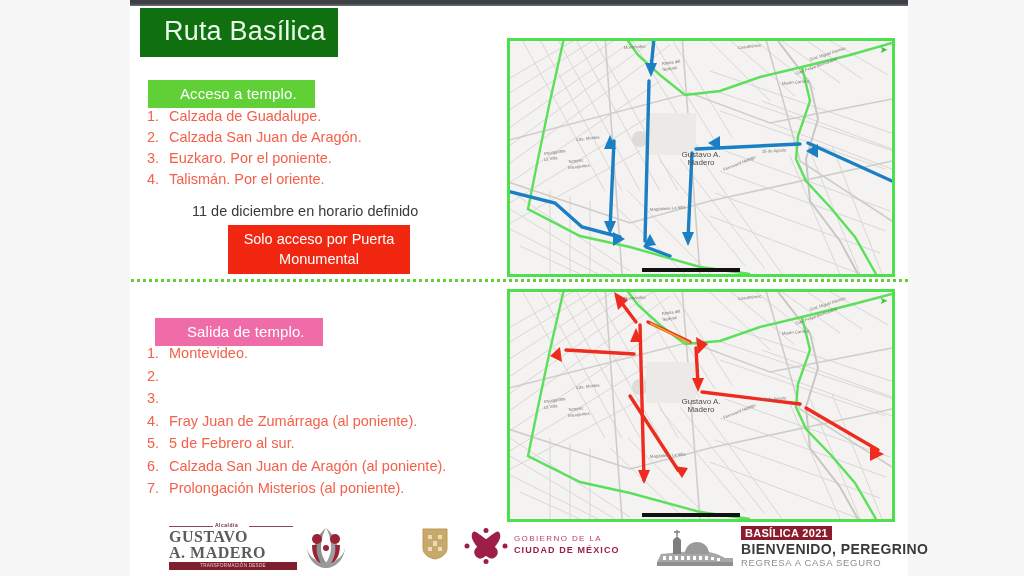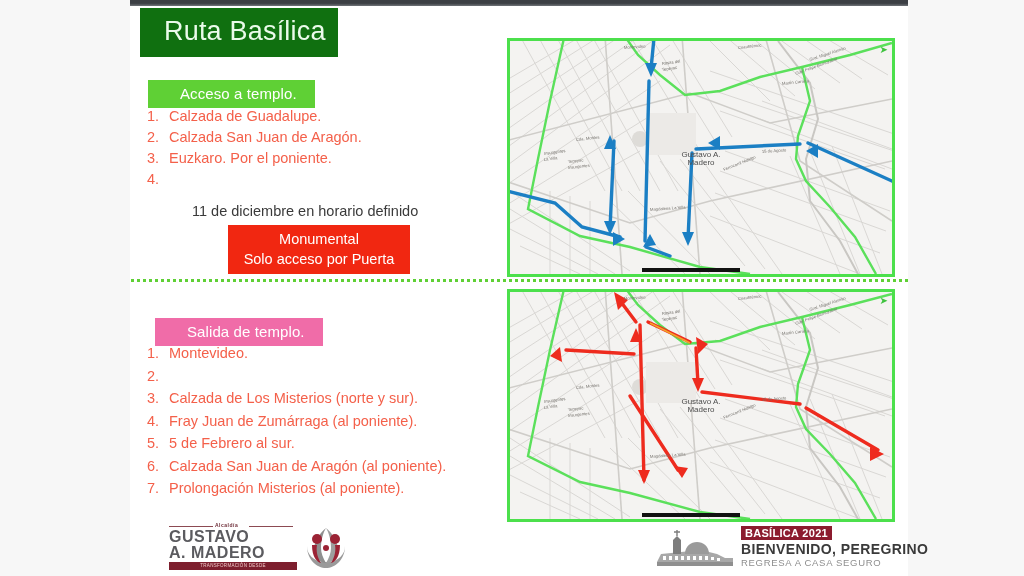--- a/index.html
+++ b/index.html
@@ -86,21 +86,21 @@
   .footer{position:absolute;left:130px;top:516px;width:778px;height:60px;}
 
   .logo-gam{position:absolute;left:35px;top:6px;width:185px;height:48px;}
   .gam-alcaldia{
     position:absolute;left:50px;top:0px;font-size:5px;color:#6d2b36;
     letter-spacing:.5px;font-weight:bold;
   }
   .gam-rule{position:absolute;top:4px;height:1px;background:#8c4a52;}
   .gam-l1,.gam-l2{
     position:absolute;left:4px;color:#5b5b5f;font-weight:bold;
-    font-family:Liberation Sans, sans-serif;
+    font-family:Liberation Serif, serif;
     font-size:16px;letter-spacing:.5px;
   }
   .gam-l1{top:6px;}
   .gam-l2{top:22px;}
   .gam-bar{
     position:absolute;left:4px;top:40px;width:128px;height:8px;background:#7d1f2e;
   }
   .gam-bar span{
     display:block;color:#f0c9c9;font-size:4.5px;text-align:center;
     line-height:8px;letter-spacing:.3px;white-space:nowrap;
@@ -155,45 +155,45 @@
     <li>
       <span class="num">2.</span>
       <span>Calzada San Juan de Aragón.</span>
     </li>
     <li>
       <span class="num">3.</span>
       <span>Euzkaro. Por el poniente.</span>
     </li>
     <li>
       <span class="num">4.</span>
+      <span>Talismán. Por el oriente.</span>
     </li>
   </ul>
 
   <div class="date-line">11 de diciembre en horario definido</div>
 
   <div class="red-note">
+    <div>Solo acceso por Puerta</div>
     <div>Monumental</div>
-    <div>Solo acceso por Puerta</div>
   </div>
 
   <div class="divider"></div>
 
   <div class="sec-badge exit">Salida de templo.</div>
 
   <ul class="routelist list-exit">
     <li>
       <span class="num">1.</span>
       <span>Montevideo.</span>
     </li>
     <li>
       <span class="num">2.</span>
     </li>
     <li>
       <span class="num">3.</span>
-      <span>Calzada de Los Misterios (norte y sur).</span>
     </li>
     <li>
       <span class="num">4.</span>
       <span>Fray Juan de Zumárraga (al poniente).</span>
     </li>
     <li>
       <span class="num">5.</span>
       <span>5 de Febrero al sur.</span>
     </li>
     <li>
@@ -388,20 +388,36 @@
         <path d="M23 4 C16 10 11 18 11 26 C11 34 17 39 23 39 C20 34 18 29 18 24 C18 16 20 9 23 4 Z" fill="#8f8f8f"></path>
         <path d="M23 4 C30 10 35 18 35 26 C35 34 29 39 23 39 C26 34 28 29 28 24 C28 16 26 9 23 4 Z" fill="#9e9e9e"></path>
         <circle cx="14" cy="15" r="5" fill="#9b2335"></circle>
         <circle cx="32" cy="15" r="5" fill="#9b2335"></circle>
         <path d="M9 21 C9 33 14 38 18 39 C14 33 13 26 14 21 Z" fill="#9b2335"></path>
         <path d="M37 21 C37 33 32 38 28 39 C32 33 33 26 32 21 Z" fill="#9b2335"></path>
         <circle cx="23" cy="24" r="3" fill="#9b2335"></circle>
       </svg>
     </div>
 
+    <div class="logo-cdmx">
+      <svg class="cdmx-shield" viewBox="0 0 26 32">
+        <path d="M1 1 H25 V20 C25 27 18 30 13 31 C8 30 1 27 1 20 Z" fill="#c9a96a" stroke="#b89a58" stroke-width="1"></path>
+        <path d="M6 7 h4 v4 h-4 Z M16 7 h4 v4 h-4 Z M11 13 h4 v5 h-4 Z M6 19 h4 v4 h-4 Z M16 19 h4 v4 h-4 Z" fill="#f2e6c8" opacity="0.85"></path>
+      </svg>
+      <svg class="cdmx-glyph" viewBox="0 0 44 36">
+        <path d="M12 4 C18 8 26 14 32 20 C35 23 34 28 30 30 C26 32 22 28 18 24 C13 19 9 14 8 10 C7 6 9 2 12 4 Z" fill="#9b1f46"></path>
+        <path d="M32 4 C26 8 18 14 12 20 C9 23 10 28 14 30 C18 32 22 28 26 24 C31 19 35 14 36 10 C37 6 35 2 32 4 Z" fill="#9b1f46"></path>
+        <circle cx="22" cy="2.5" r="2.5" fill="#9b1f46"></circle>
+        <circle cx="22" cy="33.5" r="2.5" fill="#9b1f46"></circle>
+        <circle cx="3" cy="18" r="2.5" fill="#9b1f46"></circle>
+        <circle cx="41" cy="18" r="2.5" fill="#9b1f46"></circle>
+      </svg>
+      <div class="cdmx-txt1">GOBIERNO DE LA</div>
+      <div class="cdmx-txt2">CIUDAD DE MÉXICO</div>
+    </div>
 
     <div class="logo-bas">
       <svg class="bas-art" viewBox="0 0 80 38">
         <path d="M2 34 L78 34 L78 38 L2 38 Z" fill="#8f8f8f"></path>
         <path d="M6 26 L46 22 L62 26 L70 30 L78 30 L78 34 L2 34 Z" fill="#a8a8a8"></path>
         <path d="M18 26 L18 12 L22 8 L26 12 L26 26 Z" fill="#7d7d7d"></path>
         <path d="M22 8 L22 2 M19 4 L25 4" stroke="#7d7d7d" stroke-width="1.4"></path>
         <path d="M30 26 C30 18 36 14 42 14 C48 14 54 18 54 26 Z" fill="#9a9a9a"></path>
         <g fill="#ffffff">
           <rect x="8" y="28" width="3" height="4"></rect>

